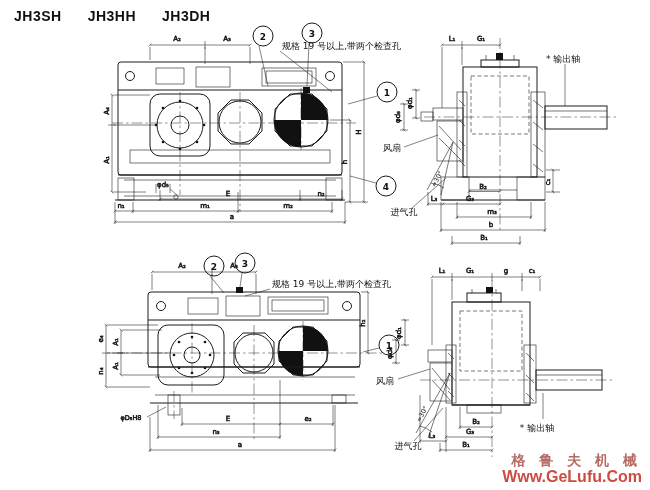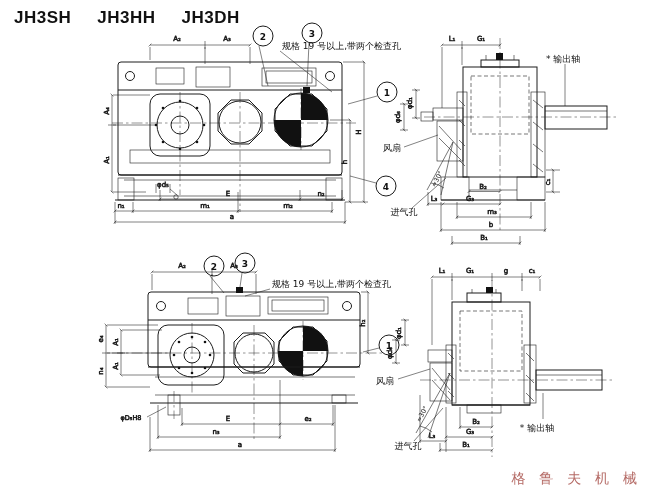--- a/index.html
+++ b/index.html
@@ -1,36 +1,36 @@
 <!DOCTYPE html>
 <html><head>
 <meta charset="utf-8">
 <style>
   html,body{margin:0;padding:0;background:#fff;}
   #page{position:relative;width:650px;height:490px;background:#fff;overflow:hidden;
         font-family:"DejaVu Sans",sans-serif;}
   .title{position:absolute;left:14px;font-family:"Liberation Sans",sans-serif;
-         font-weight:bold;font-size:17px;color:#111;letter-spacing:.5px;}
+         font-weight:bold;font-size:14px;color:#111;letter-spacing:.5px;}
   .title span{margin-right:26px;}
   svg{position:absolute;left:0;}
   .s{stroke:#1c1c1c;stroke-width:1;fill:none;}
   .t{stroke:#1c1c1c;stroke-width:.6;fill:none;}
   .d{stroke:#1c1c1c;stroke-width:.55;fill:none;}
   .cl{stroke:#3a3a3a;stroke-width:.55;fill:none;stroke-dasharray:11 3 2.5 3;}
   .dash{stroke:#1c1c1c;stroke-width:.6;fill:none;stroke-dasharray:4 2.5;}
   .f{fill:#111;stroke:none;}
   text{fill:#111;}
   .lb{font:7px "DejaVu Sans",sans-serif;text-anchor:middle;}
   .cn{font:9px "DejaVu Sans",sans-serif;text-anchor:middle;}
   .cns{font:9px "DejaVu Sans",sans-serif;text-anchor:start;}
   .co{font:bold 9px "DejaVu Sans",sans-serif;text-anchor:middle;}
   .sm{font:6.5px "DejaVu Sans",sans-serif;text-anchor:middle;}
   #wm{position:absolute;right:8px;bottom:4px;text-align:right;
       font-family:"Liberation Sans",sans-serif;line-height:1.1;}
-  #wm .w1{font-size:14px;font-weight:normal;letter-spacing:5px;color:#b56b66;margin-top:9px;}
+  #wm .w1{font-size:14px;font-weight:bold;letter-spacing:5px;color:#b56b66;margin-top:9px;}
   #wm .w2{font-size:16px;font-weight:bold;color:#cd4b43;}
 </style>
 </head>
 <body>
 
 <div id="page">
 
   <div class="title" style="top:8px;">
     <span>JH3SH</span><span>JH3HH</span><span>JH3DH</span>
   </div>
@@ -425,15 +425,16 @@
       <line x1="398" y1="134" x2="430" y2="124" class="d"></line>
       <text class="cn" x="408" y="204">进气孔</text>
       <line x1="414" y1="196" x2="443" y2="163" class="d"></line>
       <text class="sm" x="424" y="170" transform="rotate(-62 424 170)">≈30°</text>
       <text class="cn" x="537" y="186">* 输出轴</text>
     </g>
   </svg>
 
   <div id="wm">
     <div class="w1">格 鲁 夫 机 械</div>
+    <div class="w2">Www.GeLufu.Com</div>
   </div>
 
 </div>
 
 </body></html>

